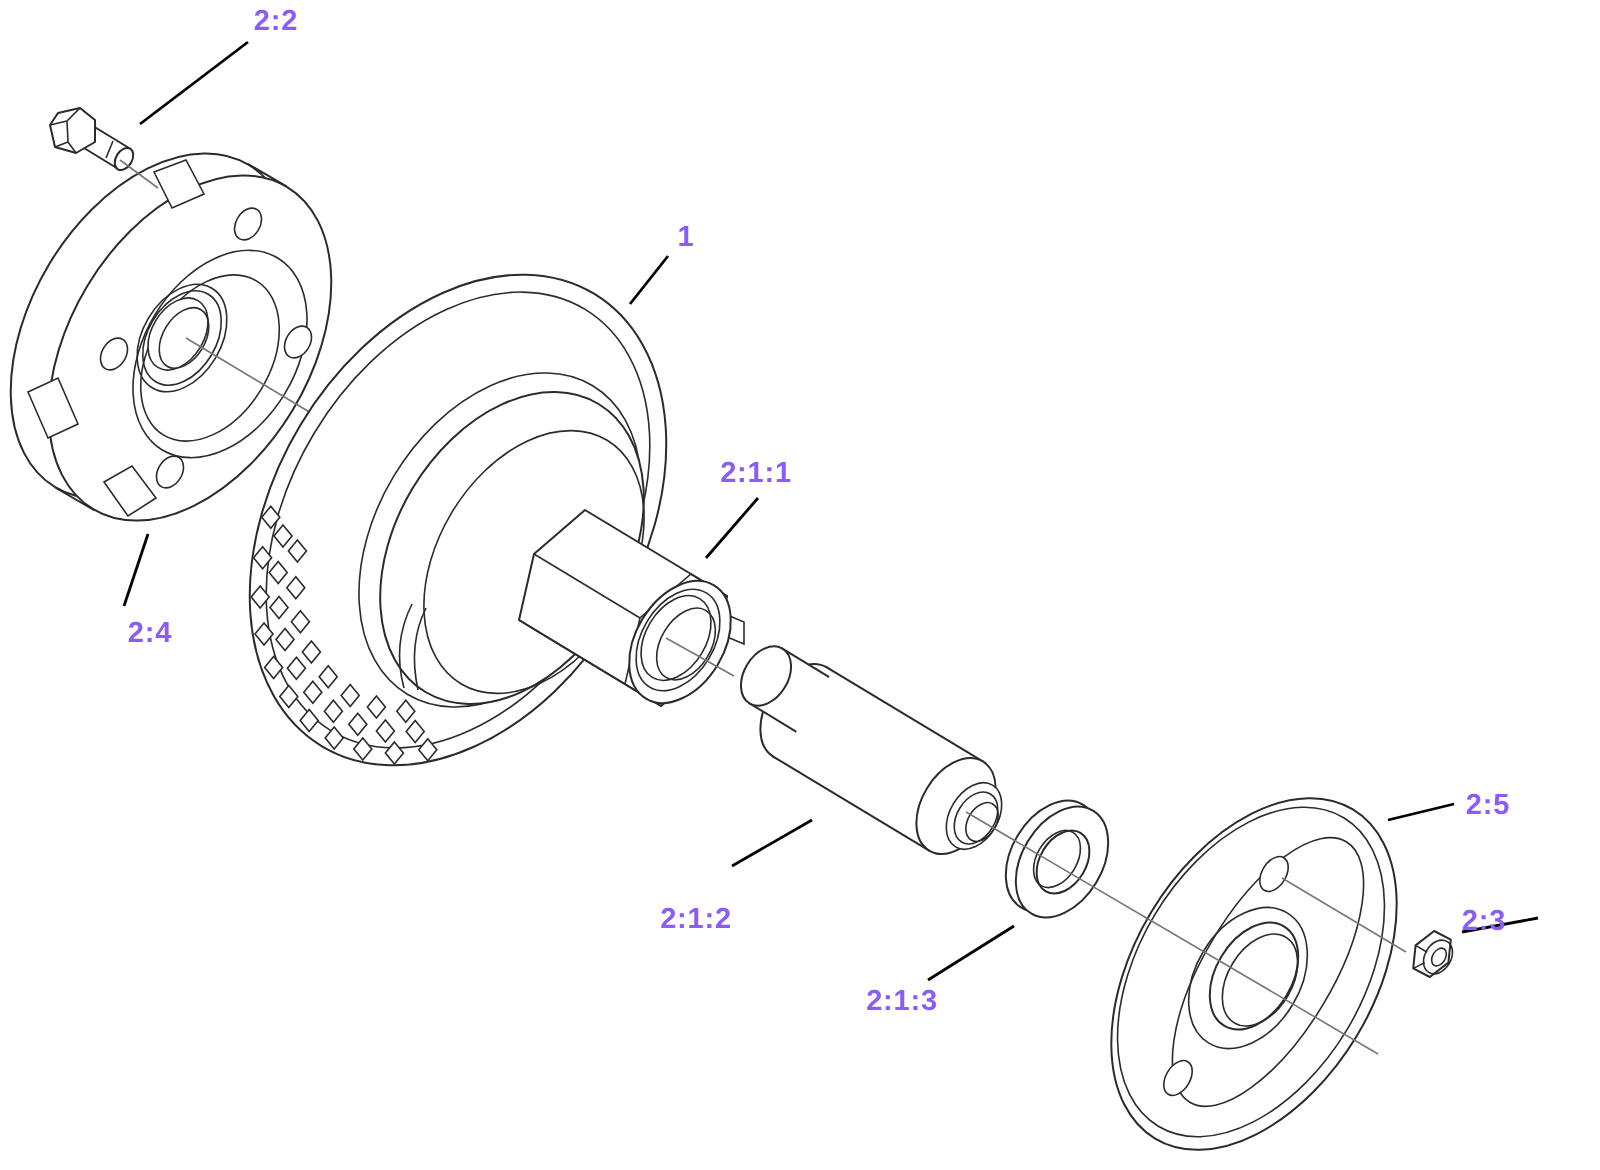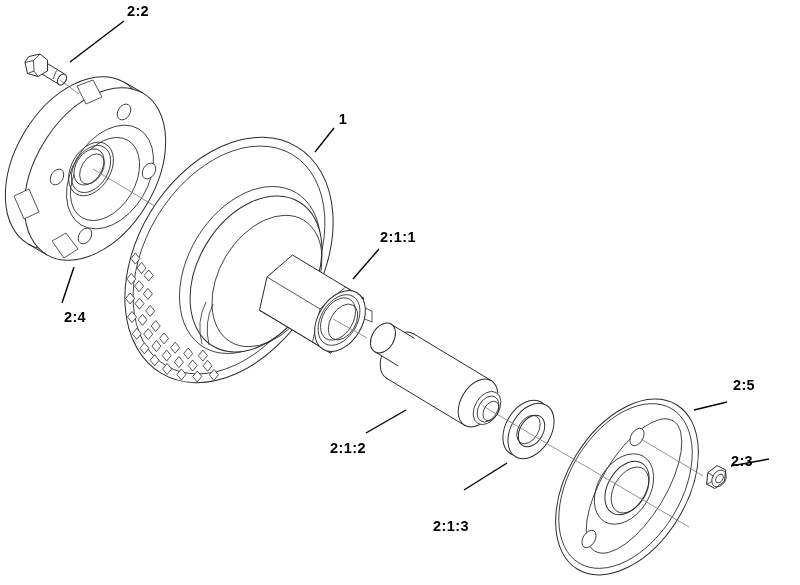--- a/index.html
+++ b/index.html
@@ -1,20 +1,20 @@
 <!DOCTYPE html>
 <html><head>
 <meta charset="utf-8">
 <style>
   html,body{margin:0;padding:0;background:#ffffff;}
   .stage{position:relative;width:800px;height:585px;background:#fff;overflow:hidden;
          font-family:"Liberation Sans",sans-serif;}
   .stage svg{position:absolute;left:0;top:0;}
   .callout{position:absolute;transform:translate(-50%,-50%);
-           font:bold 14.5px "Liberation Sans",sans-serif;color:#000000;
+           font:bold 14.5px "Liberation Sans",sans-serif;color:#8b5cf6;
            letter-spacing:0.4px;white-space:nowrap;}
   .ln{stroke:#2b2b2b;stroke-width:1;fill:none;stroke-linecap:round;stroke-linejoin:round;}
   .fw{fill:#ffffff;}
   .thin{stroke:#2b2b2b;stroke-width:0.8;}
   .axis{stroke:#777;stroke-width:0.8;fill:none;}
   .leader{stroke:#000;stroke-width:1.4;fill:none;}
 </style>
 </head>
 <body>
 
@@ -155,19 +155,19 @@
     <line class="leader" x1="62" y1="303" x2="74" y2="267"></line>
     <line class="leader" x1="366" y1="433" x2="406" y2="410"></line>
     <line class="leader" x1="464" y1="490" x2="507" y2="463"></line>
     <line class="leader" x1="727" y1="402" x2="694" y2="410"></line>
     <line class="leader" x1="769" y1="459" x2="731" y2="466"></line>
   </g>
 </svg>
 
   <div class="callout" style="left:138px;top:11px">2:2</div>
   <div class="callout" style="left:343px;top:119px">1</div>
-  <div class="callout" style="left:398px;top:237px">2:1:1</div>
+  <div class="callout" style="left:378px;top:237px">2:1:1</div>
   <div class="callout" style="left:75px;top:317px">2:4</div>
-  <div class="callout" style="left:348px;top:448px">2:1:2</div>
-  <div class="callout" style="left:451px;top:526px">2:1:3</div>
-  <div class="callout" style="left:744px;top:385px">2:5</div>
+  <div class="callout" style="left:348px;top:460px">2:1:2</div>
+  <div class="callout" style="left:451px;top:501px">2:1:3</div>
+  <div class="callout" style="left:744px;top:403px">2:5</div>
   <div class="callout" style="left:742px;top:461px">2:3</div>
 </div>
 
 </body></html>

